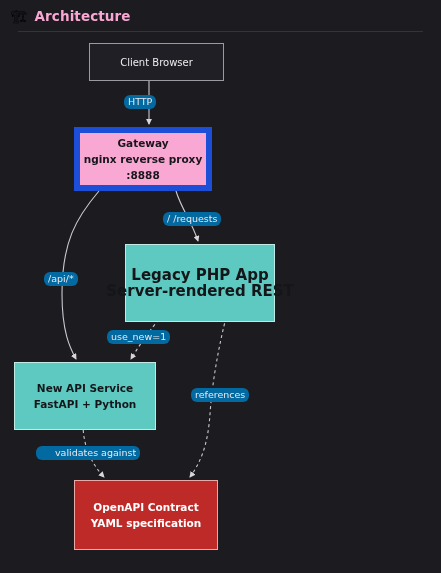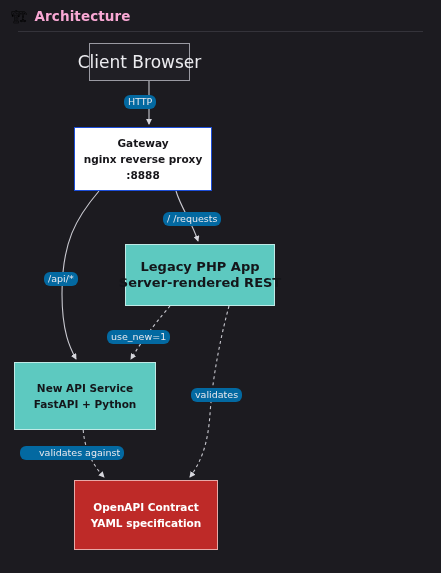--- a/index.html
+++ b/index.html
@@ -39,50 +39,50 @@
     position:absolute;box-sizing:border-box;
     display:flex;flex-direction:column;align-items:center;justify-content:center;
     text-align:center;
   }
   .node .ln{display:block;white-space:nowrap;}
 
   .node-plain{
     background:#201f25;border:1px solid #9a9aa2;
     color:#ececf0;
   }
-  .node-orange{background:#ffffff;border:1px solid #1d4ed8;color:#17161a;}
+  .node-orange{background:#f9a8d4;border:6px solid #1d4ed8;color:#17161a;}
   .node-teal{background:#5dc9c0;border:1px solid #bfeae6;color:#14161a;}
   .node-red{background:#be2a28;border:1px solid #e8a9a7;color:#ffffff;}
 
   
-  #n-client{left:89px;top:11px;width:101px;height:38px;font-size:17px;}
+  #n-client{left:89px;top:11px;width:135px;height:38px;font-size:10px;}
   #n-gateway{left:74px;top:95px;width:138px;height:64px;font-size:10.5px;font-weight:bold;}
   #n-gateway .ln{line-height:16px;}
-  #n-legacy{left:125px;top:212px;width:150px;height:62px;font-size:13px;font-weight:bold;}
+  #n-legacy{left:125px;top:212px;width:150px;height:78px;font-size:15px;font-weight:bold;}
   #n-legacy .ln{line-height:16px;}
   #n-api{left:14px;top:330px;width:142px;height:68px;font-size:10.5px;font-weight:bold;}
   #n-api .ln{line-height:16px;}
   #n-contract{left:74px;top:448px;width:144px;height:70px;font-size:10.5px;font-weight:bold;}
   #n-contract .ln{line-height:16px;}
 
   
   .edge-label{
     position:absolute;
     background:#0369a1;color:#e9e9ee;
     font-size:9.5px;line-height:12px;
     padding:1px 4px;white-space:nowrap;
     box-sizing:border-box;
     border-radius:6px;
   }
   #lbl-http{left:124px;top:63px;}
   #lbl-requests{left:163px;top:180px;}
   #lbl-api{left:44px;top:240px;}
   #lbl-usenew{left:107px;top:298px;}
   #lbl-references{left:191px;top:356px;}
-  #lbl-validates{left:20px;top:414px;padding-left:19px;}
+  #lbl-validates{left:36px;top:414px;padding-left:19px;}
 </style>
 </head>
 <body>
 
 <div id="app">
 
   <div class="header">
     <span class="header-icon">🏗</span>
     <span class="header-title">Architecture</span>
   </div>
@@ -132,17 +132,17 @@
 
     <div id="n-contract" class="node node-red">
       <span class="ln">OpenAPI Contract</span>
       <span class="ln">YAML specification</span>
     </div>
 
     <div id="lbl-http" class="edge-label">HTTP</div>
     <div id="lbl-requests" class="edge-label">/ /requests</div>
     <div id="lbl-api" class="edge-label">/api/*</div>
     <div id="lbl-usenew" class="edge-label">use_new=1</div>
-    <div id="lbl-references" class="edge-label">validates</div>
+    <div id="lbl-references" class="edge-label">references</div>
     <div id="lbl-validates" class="edge-label">validates against</div>
 
   </div>
 </div>
 
 </body></html>

